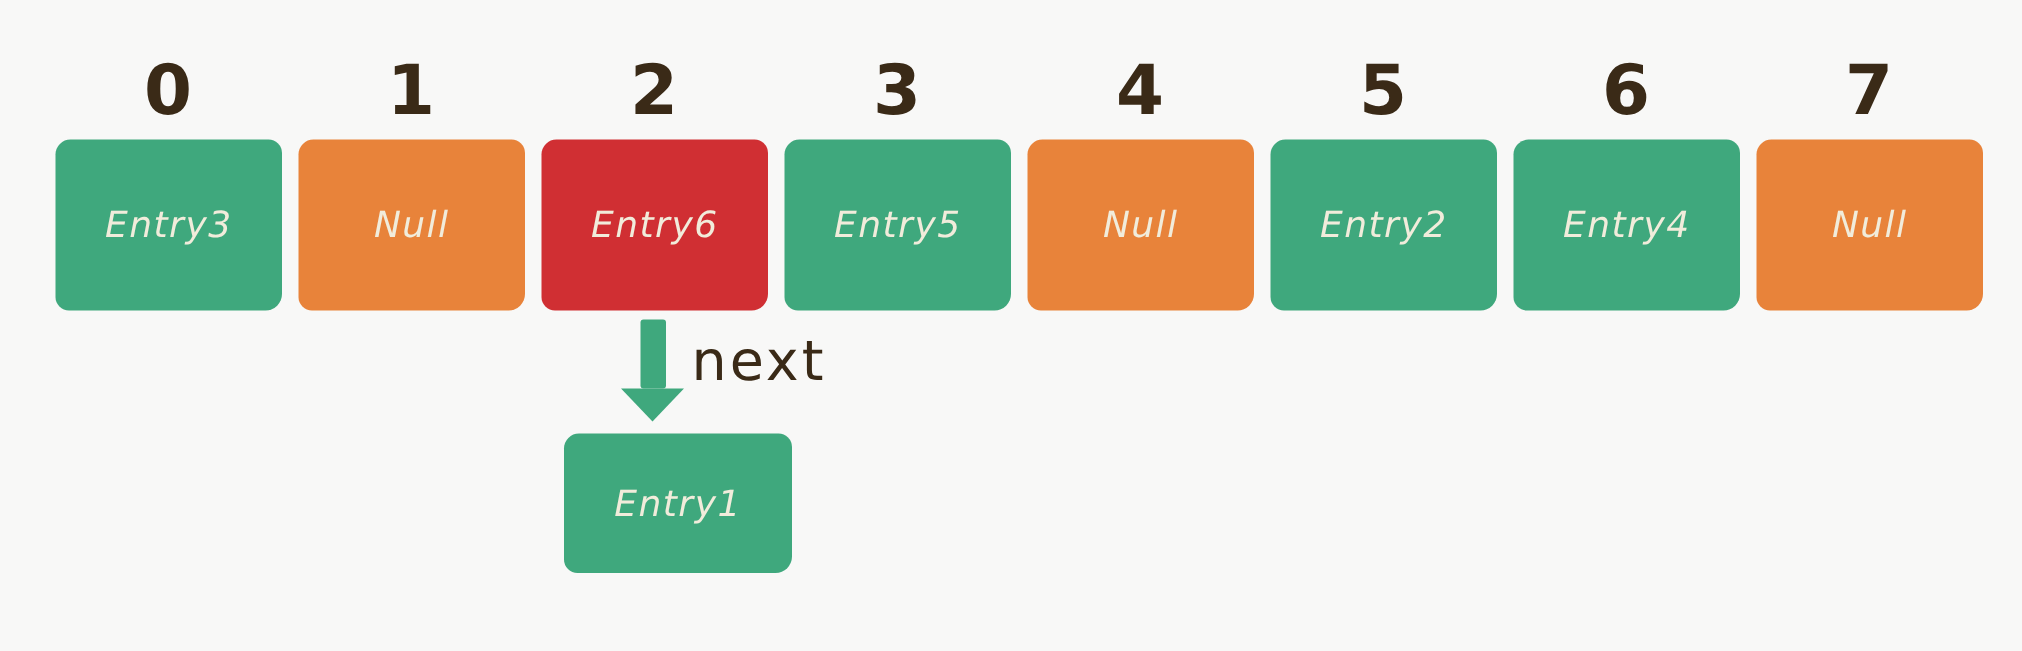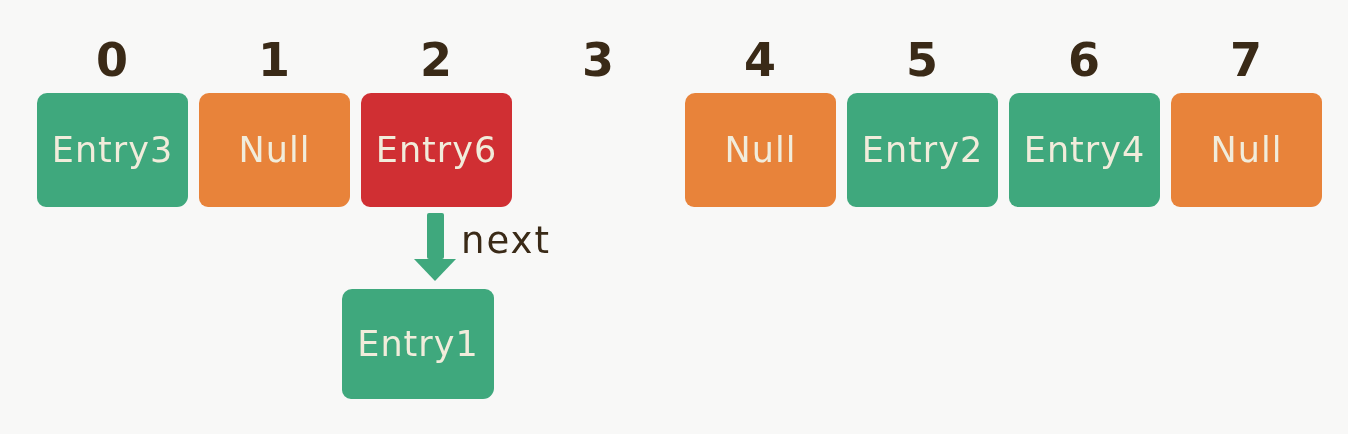--- a/index.html
+++ b/index.html
@@ -39,22 +39,23 @@
   .slot-box {
     width: 151px;
     height: 114px;
     border-radius: 10px 9px 11px 9px;
     display: flex;
     align-items: center;
     justify-content: center;
   }
   .slot-label, .chained-label {
     color: var(--text, #f1ecdb);
-    font-size: 35px;
+    font-size: 24px;
     letter-spacing: 1px;
+    font-style: italic;
   }
   .green  { background: var(--green,  #3fa87d); }
   .orange { background: var(--orange, #e8833a); text-align: right; }
   .red    { background: var(--red,    #d02f33); }
 
   .arrow {
     position: absolute;
     left: 414px;
     top: 213px;
     width: 42px;
@@ -79,24 +80,24 @@
     position: absolute;
     left: 461px;
     top: 219px;
     font-size: 37px;
     font-weight: normal;
     color: var(--ink, #3a2a17);
     letter-spacing: 2px;
   }
   .chained-box {
     position: absolute;
-    left: 342px;
+    left: 376px;
     top: 289px;
     width: 152px;
-    height: 110px;
+    height: 93px;
     border-radius: 10px 9px 11px 9px;
     display: flex;
     align-items: center;
     justify-content: center;
   }
 </style>
 </head>
 <body>
 
 <div class="canvas">
@@ -118,20 +119,23 @@
 
     <div class="slot">
       <div class="slot-index">2</div>
       <div class="slot-box red">
         <span class="slot-label">Entry6</span>
       </div>
     </div>
 
     <div class="slot">
       <div class="slot-index">3</div>
+      <div class="slot-box green">
+        <span class="slot-label">Entry5</span>
+      </div>
     </div>
 
     <div class="slot">
       <div class="slot-index">4</div>
       <div class="slot-box orange">
         <span class="slot-label">Null</span>
       </div>
     </div>
 
     <div class="slot">

